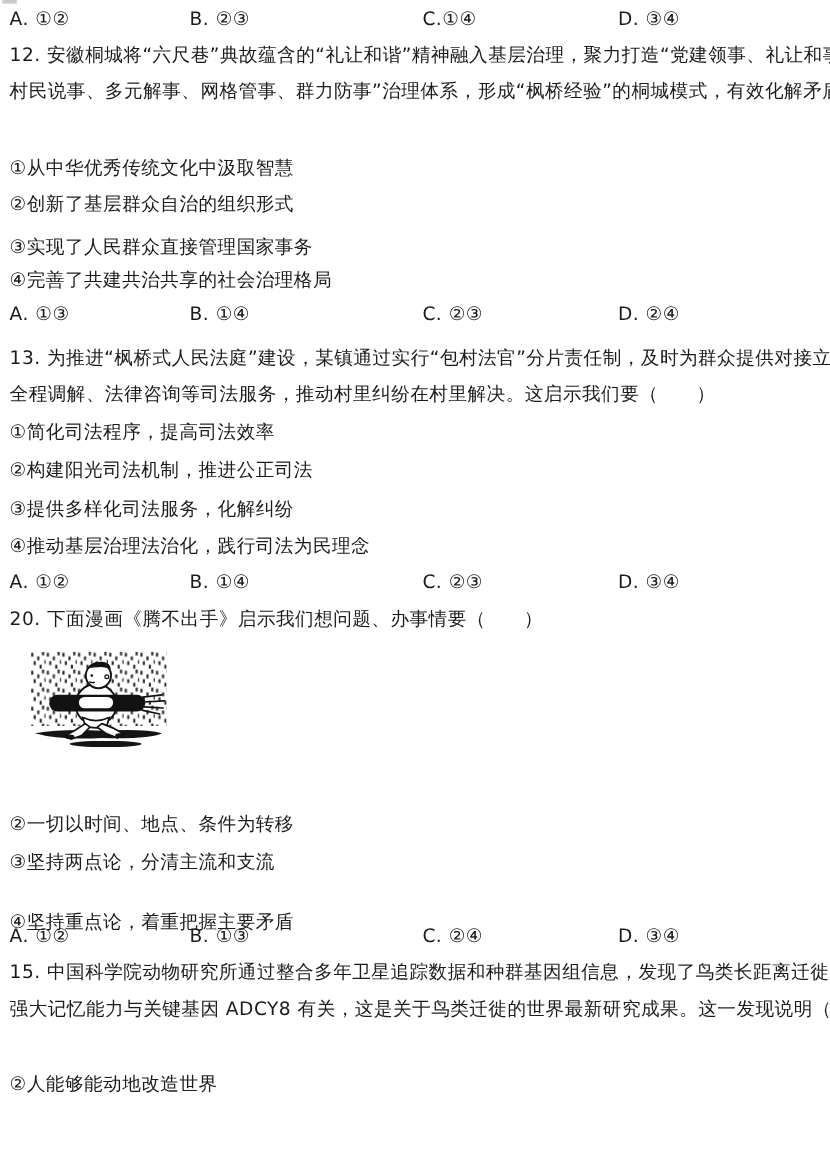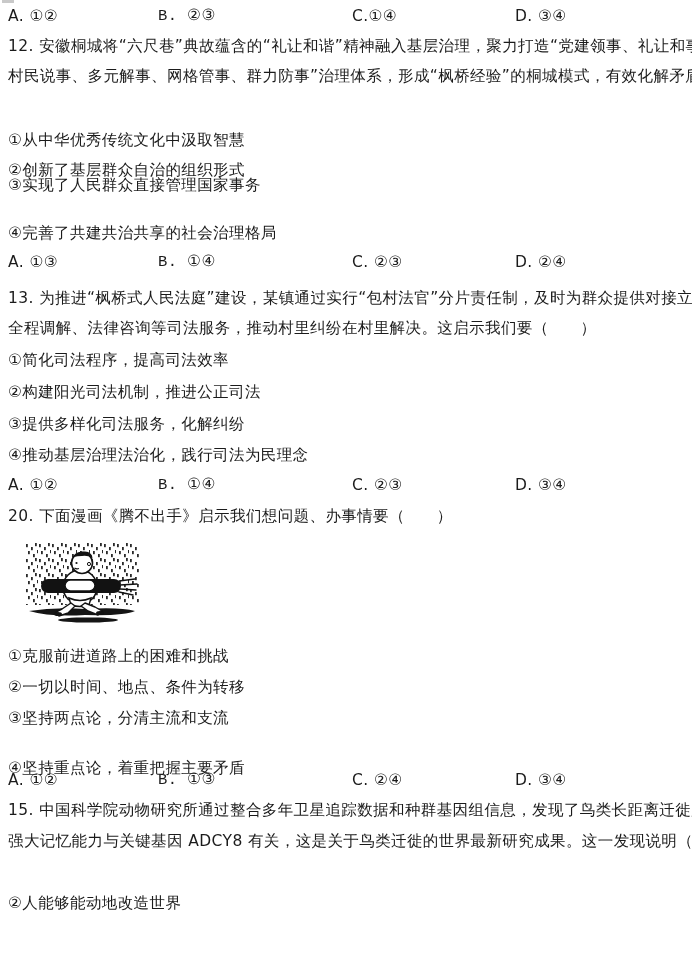--- a/index.html
+++ b/index.html
@@ -27,21 +27,21 @@
     width: 692px;
     height: 20px;
     line-height: 20px;
   }
   .opt {
     position: absolute;
     white-space: nowrap;
     letter-spacing: 0.4px;
   }
   .opt-a { left: 8px; }
-  .opt-b { left: 158px; font-family: Liberation Mono, monospace; }
+  .opt-b { left: 158px; }
   .opt-c { left: 352px; }
   .opt-d { left: 515px; }
   .edge-artifact {
     position: absolute;
     left: 2px;
     top: 0;
     width: 12px;
     height: 3px;
     background: #c9c9c9;
   }
@@ -64,21 +64,21 @@
     <span class="opt opt-a">A. ①②</span>
     <span class="opt opt-b">B. ②③</span>
     <span class="opt opt-c">C.①④</span>
     <span class="opt opt-d">D. ③④</span>
   </div>
 
   <div class="line" style="top:36px">12. 安徽桐城将“六尺巷”典故蕴含的“礼让和谐”精神融入基层治理，聚力打造“党建领事、礼让和事、</div>
   <div class="line" style="top:66px">村民说事、多元解事、网格管事、群力防事”治理体系，形成“枫桥经验”的桐城模式，有效化解矛盾纠</div>
   <div class="line" style="top:130px">①从中华优秀传统文化中汲取智慧</div>
   <div class="line" style="top:160px">②创新了基层群众自治的组织形式</div>
-  <div class="line" style="top:175px">③实现了人民群众直接管理国家事务</div>
+  <div class="line" style="top:196px">③实现了人民群众直接管理国家事务</div>
   <div class="line" style="top:223px">④完善了共建共治共享的社会治理格局</div>
   <div class="opt-row" style="top:252px">
     <span class="opt opt-a">A. ①③</span>
     <span class="opt opt-b">B. ①④</span>
     <span class="opt opt-c">C. ②③</span>
     <span class="opt opt-d">D. ②④</span>
   </div>
 
   <div class="line" style="top:288px">13. 为推进“枫桥式人民法庭”建设，某镇通过实行“包村法官”分片责任制，及时为群众提供对接立案、</div>
   <div class="line" style="top:318px">全程调解、法律咨询等司法服务，推动村里纠纷在村里解决。这启示我们要（　　）</div>
@@ -131,21 +131,20 @@
 
     <rect x="40" y="37" width="30" height="11" rx="5.5" fill="#ffffff" stroke="#121212" stroke-width="1.5"></rect>
 
     <circle cx="57" cy="20" r="10.5" fill="#ffffff" stroke="#121212" stroke-width="1.6"></circle>
     <path d="M49 14 Q52 8 60 8.5 Q67 9 67.5 15 Q62 12 57 13 Q52 13 49 14 Z" fill="#121212"></path>
     <circle cx="51.5" cy="20" r="1.1" fill="#121212"></circle>
     <path d="M49.5 25 Q51.5 26.5 54 25.5" stroke="#121212" stroke-width="1.1" fill="none"></path>
     <circle cx="64" cy="21" r="1.6" fill="none" stroke="#121212" stroke-width="1"></circle>
   </svg>
 
-  <div class="line" style="top:646px">①克服前进道路上的困难和挑战</div>
   <div class="line" style="top:677px">②一切以时间、地点、条件为转移</div>
   <div class="line" style="top:708px">③坚持两点论，分清主流和支流</div>
   <div class="line" style="top:758px">④坚持重点论，着重把握主要矛盾</div>
   <div class="opt-row" style="top:770px">
     <span class="opt opt-a">A. ①②</span>
     <span class="opt opt-b">B. ①③</span>
     <span class="opt opt-c">C. ②④</span>
     <span class="opt opt-d">D. ③④</span>
   </div>
 

